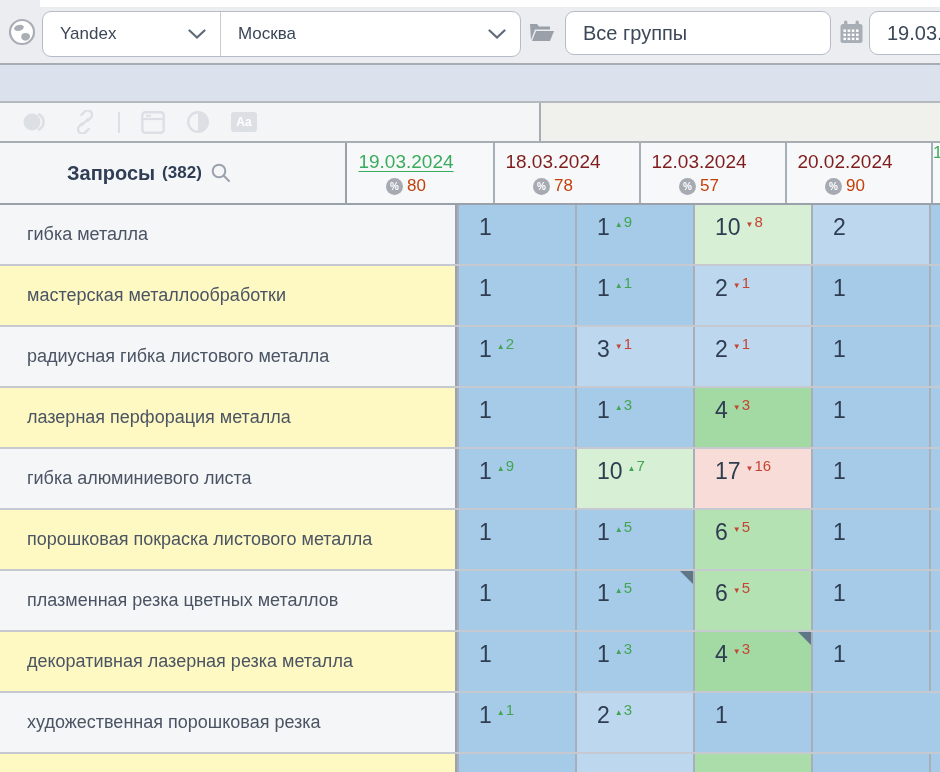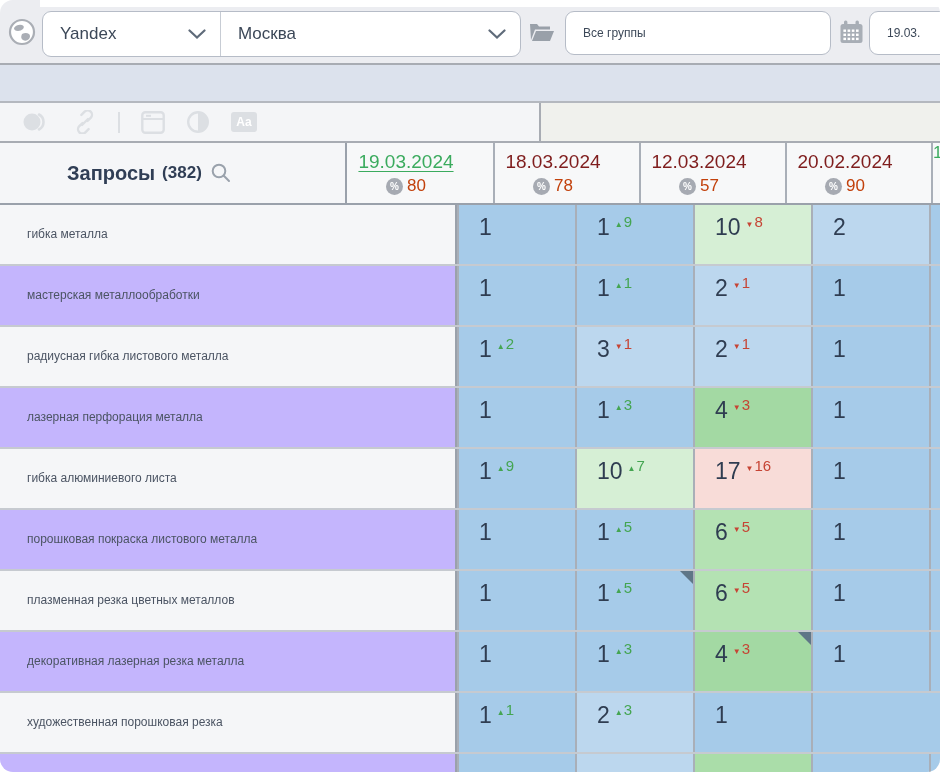--- a/index.html
+++ b/index.html
@@ -1,37 +1,37 @@
 <!DOCTYPE html>
 <html><head>
 <meta charset="utf-8">
 <style>
   html,body{margin:0;padding:0;background:#fff;}
   #page{position:relative;width:940px;height:772px;overflow:hidden;
-        font-family:"Liberation Sans",sans-serif;background:#fff;border-radius:13px;}
+        font-family:"Liberation Sans",sans-serif;background:#fff;}
 
   
   .top-strip{height:7px;background:#fff;position:relative;}
   .top-strip .corner{position:absolute;left:0;top:0;width:40px;height:7px;background:#ecedf1;}
   .topbar{height:56px;background:#ecedf1;position:relative;}
   .divider-a{height:2px;background:#a8acb3;}
   .band{height:36px;background:#dce2ed;}
   .divider-b{height:2px;background:#b4b8bf;}
 
   .globe{position:absolute;left:8px;top:11px;}
   .select-group{position:absolute;left:42px;top:4px;width:477px;height:44px;
       background:#fff;border:1px solid #b6bcc7;border-radius:9px;display:flex;align-items:stretch;
       color:#3c4858;font-size:17px;}
   .select-group .seg{display:flex;align-items:center;justify-content:space-between;padding:0 14px 0 17px;}
   .seg-engine{width:178px;border-right:1px solid #c7ccd4;box-sizing:border-box;}
   .seg-region{flex:1;}
   .folder-ic{position:absolute;left:529px;top:15px;}
   .input-box{position:absolute;top:4px;height:44px;background:#fff;border:1px solid #b6bcc7;
       border-radius:9px;display:flex;align-items:center;padding-left:17px;box-sizing:border-box;
-      color:#3c4858;font-size:12px;}
+      color:#3c4858;font-size:20px;}
   .groups-box{left:565px;width:266px;}
   .calendar-ic{position:absolute;left:840px;top:13px;}
   .date-box{left:869px;width:110px;border-radius:9px 0 0 9px;}
 
   
   .toolbar{height:38px;display:flex;}
   .toolbar .left{width:541px;background:#f4f5f7;border-right:2px solid #a8acb3;box-sizing:border-box;
       display:flex;align-items:center;gap:21px;padding-left:22px;}
   .toolbar .right{flex:1;background:#f0f1ed;}
   .divider-c{height:2px;background:#a8acb3;}
@@ -55,23 +55,23 @@
   .col-head.sel .d{color:#3bab5e;text-decoration:underline;text-underline-offset:3px;}
   .share{display:flex;align-items:center;gap:4px;margin-top:3px;}
   .pbadge{width:17px;height:17px;border-radius:50%;background:#a6aab2;color:#fff;font-size:10px;
       font-weight:bold;display:flex;align-items:center;justify-content:center;}
   .share .v{font-size:17px;color:#c2410c;}
   .head-sliver{flex:1;border-left:2px solid #a9afb8;background:#f7f8f9;overflow:hidden;}
   .head-sliver span{color:#3bab5e;font-size:17px;display:block;width:7px;overflow:hidden;}
 
   .trow{height:61px;display:flex;border-bottom:2px solid #c6cad0;box-sizing:border-box;}
   .q-cell{width:457px;border-right:2px solid #9aa1ab;box-sizing:border-box;display:flex;
-      align-items:center;padding-left:27px;padding-right:50px;color:#4b5463;font-size:12px;line-height:21px;}
+      align-items:center;padding-left:27px;padding-right:50px;color:#4b5463;font-size:18px;line-height:21px;}
   .row-odd .q-cell{background:#f5f6f8;}
-  .row-even .q-cell{background:#c4b5fd;}
+  .row-even .q-cell{background:#fef9c3;}
   .p-cell{width:118px;box-sizing:border-box;border-left:2px solid #a9afb8;position:relative;
       padding:9px 0 0 20px;}
   .p-cell:first-of-type{border-left:none;}
   .p-cell .num{font-size:23px;color:#2f3d51;}
   .chg{font-size:15px;position:relative;top:-8px;margin-left:5px;white-space:nowrap;}
   .chg .arr{font-size:8px;margin-right:1px;}
   .chg.up{color:#44a551;}
   .chg.down{color:#c64434;}
   .marker{position:absolute;top:0;right:0;width:0;height:0;
       border-top:13px solid #5f7687;border-left:13px solid transparent;}

